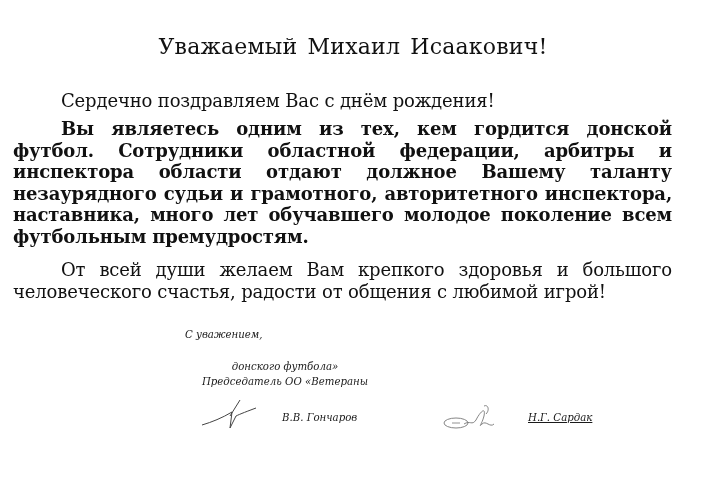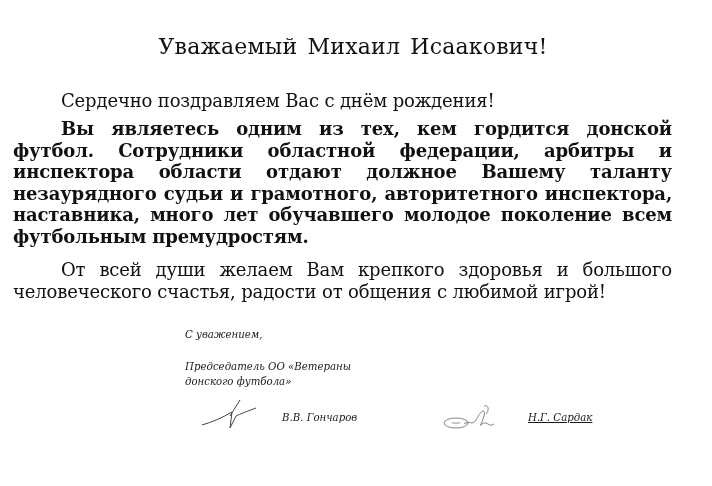--- a/index.html
+++ b/index.html
@@ -43,20 +43,21 @@
     .p3 { top: 259px; }
 
     .sig {
       position: absolute;
       font-family: "DejaVu Serif", "Liberation Serif", serif;
       font-style: italic;
       font-size: 10.2px;
       line-height: 15px;
       color: #1a1a1a;
       margin: 0;
+      text-align: center;
     }
     .regards { left: 185px; top: 327px; }
     .left-title { left: 185px; top: 359px; width: 200px; }
     .right-title { left: 433px; top: 359px; width: 200px; }
     .left-name { left: 282px; top: 410px; }
     .right-name { left: 528px; top: 410px; text-decoration: underline; }
 
     .signature {
       position: absolute;
     }
@@ -68,22 +69,22 @@
 
 <h1 class="title">Уважаемый Михаил Исаакович!</h1>
 
 <p class="body-text p1">Сердечно поздравляем Вас с днём рождения!</p>
 <p class="body-text p2">Вы являетесь одним из тех, кем гордится донской футбол. Сотрудники областной федерации, арбитры и инспектора области отдают должное Вашему таланту незаурядного судьи и грамотного, авторитетного инспектора, наставника, много лет обучавшего молодое поколение всем футбольным премудростям.</p>
 <p class="body-text p3">От всей души желаем Вам крепкого здоровья и большого человеческого счастья, радости от общения с любимой игрой!</p>
 
 <div class="sig regards">С уважением,</div>
 
 <div class="sig left-title">
+  <div>донского футбола»</div>
   <div>Председатель ОО «Ветераны</div>
-  <div>донского футбола»</div>
 </div>
 
 <div class="sig right-title">
 </div>
 
 <svg class="signature sig-left" viewBox="0 0 60 34">
   <path d="M2 27 C 12 24, 22 20, 32 14" stroke="#444" stroke-width="1" fill="none"></path>
   <path d="M32 14 L 30 30 L 36 18 C 40 16, 48 13, 56 10" stroke="#444" stroke-width="1" fill="none"></path>
   <path d="M30 18 L 40 2" stroke="#444" stroke-width="1" fill="none"></path>
 </svg>

